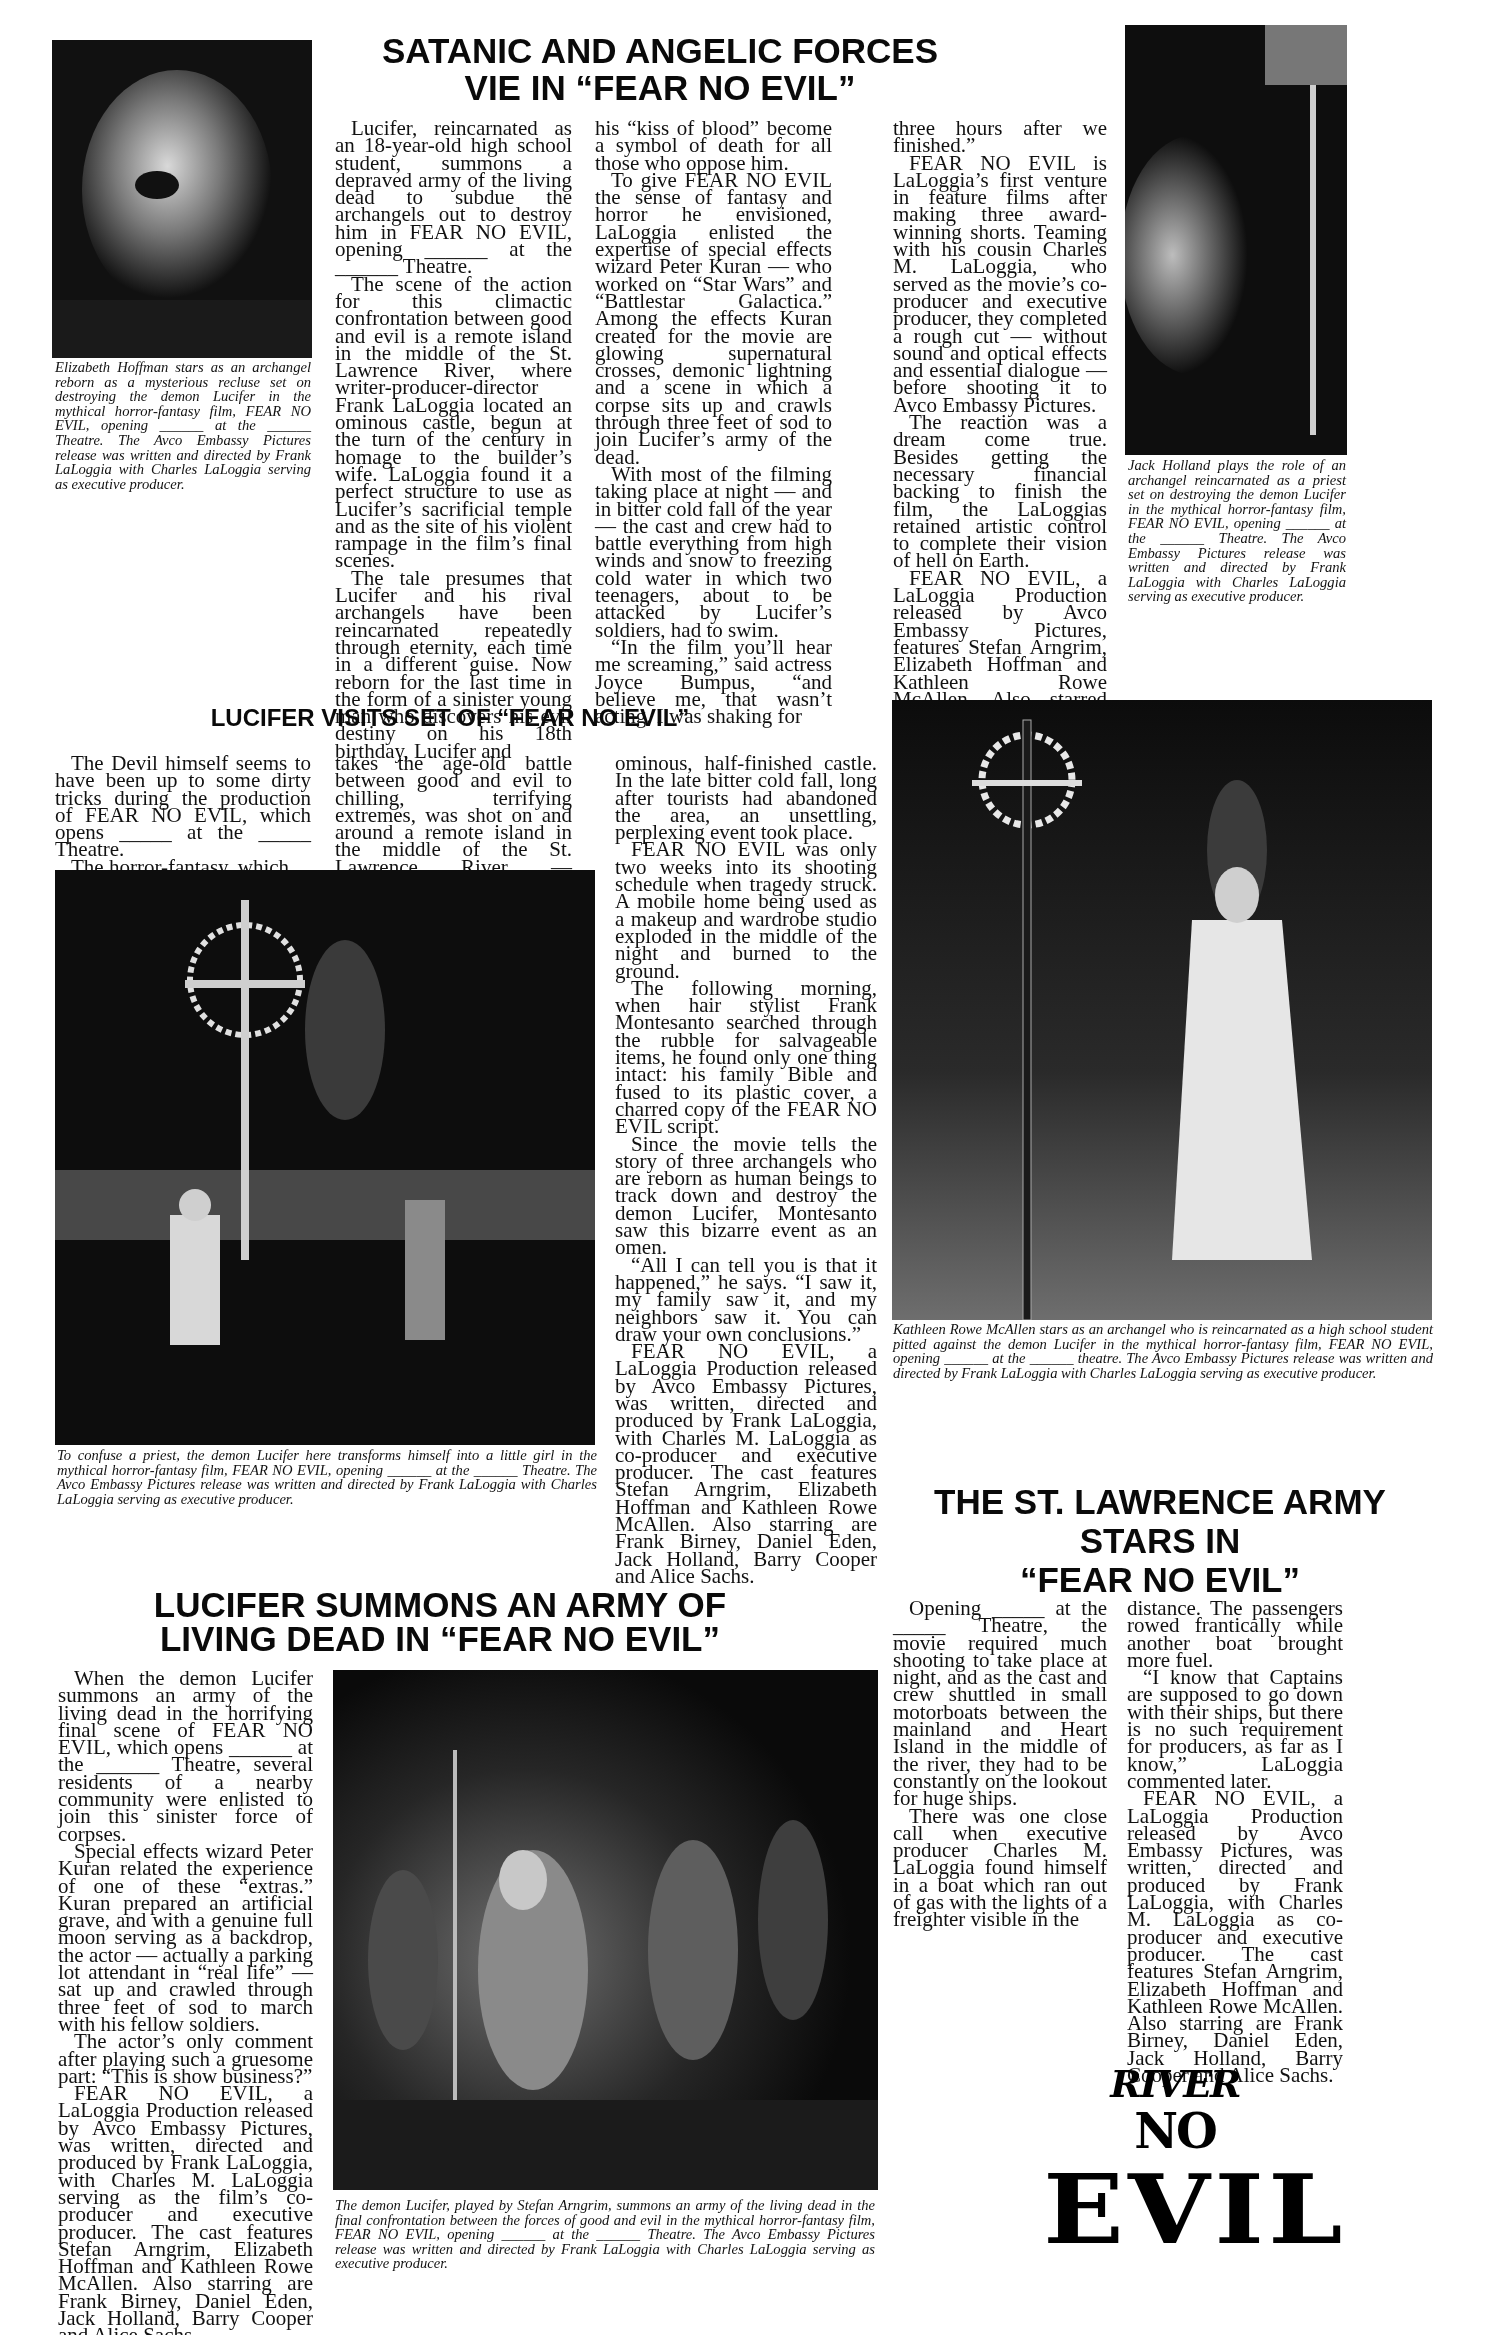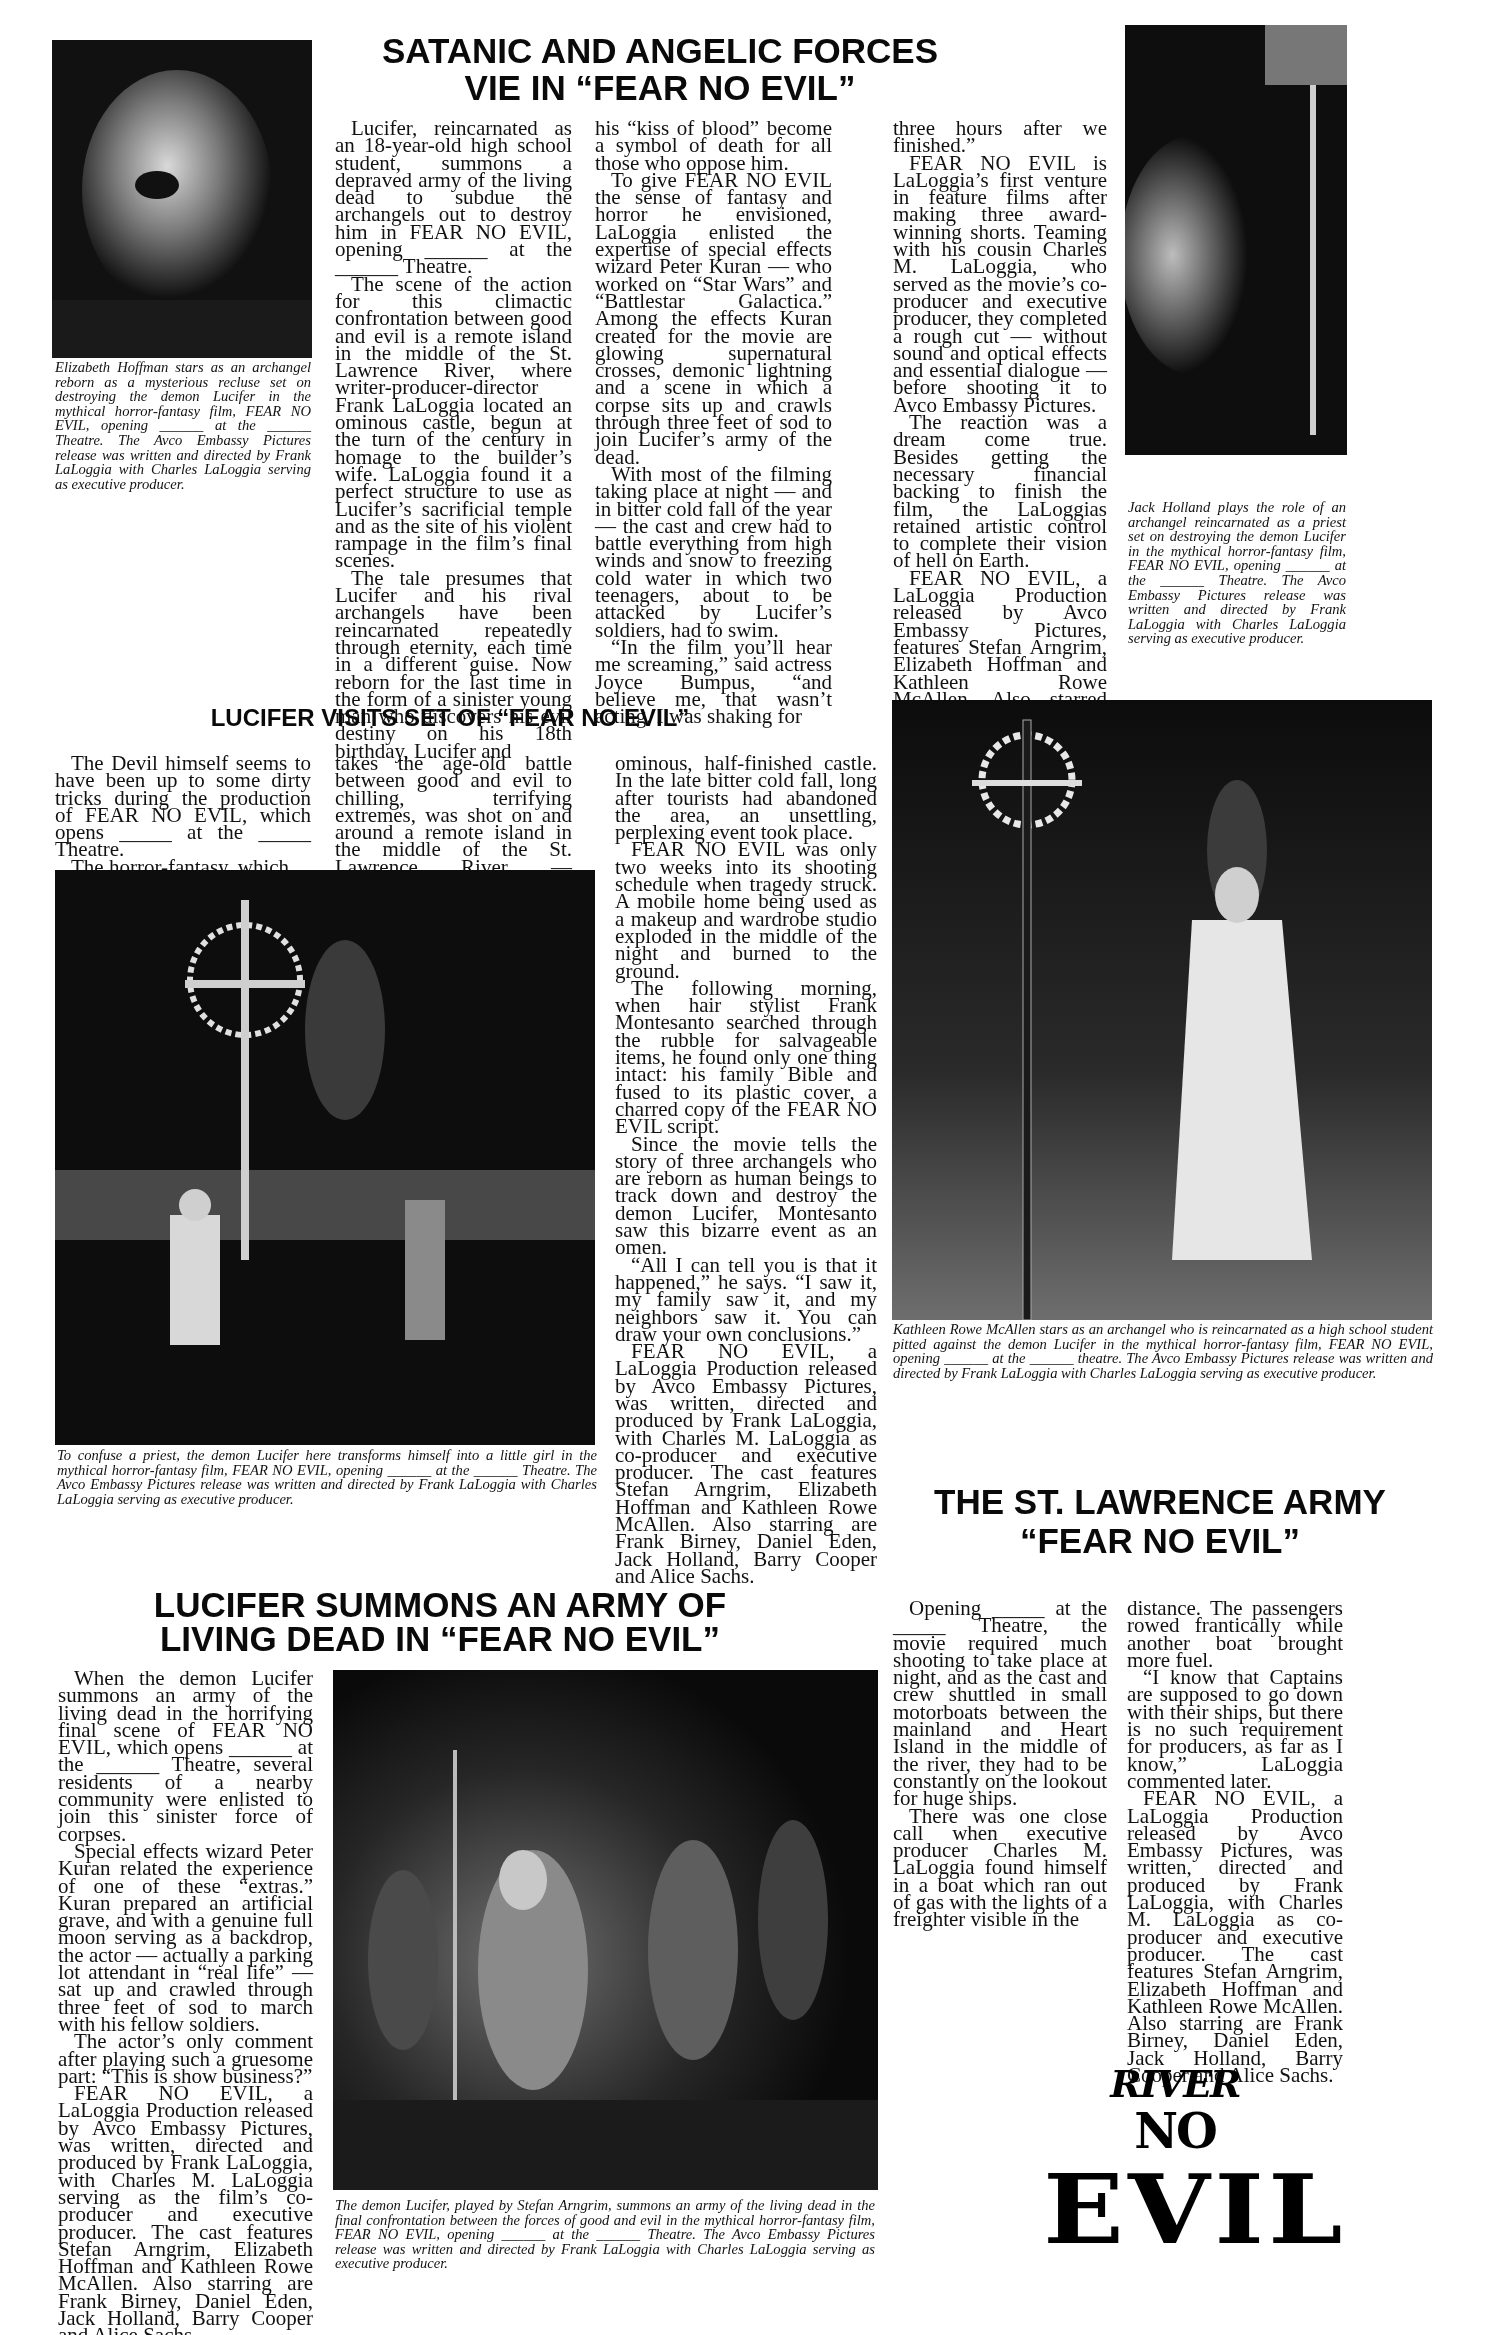--- a/index.html
+++ b/index.html
@@ -80,21 +80,21 @@
         <stop offset="0.6" stop-color="#555"></stop>
         <stop offset="1" stop-color="#0e0e0e"></stop>
       </radialGradient>
     </defs>
     <rect width="222" height="430" fill="#0e0e0e"></rect>
     <ellipse cx="70" cy="230" rx="75" ry="120" fill="url(#g2)"></ellipse>
     <rect x="185" y="60" width="6" height="350" fill="#cfcfcf"></rect>
     <rect x="140" y="0" width="82" height="60" fill="#777"></rect>
   </svg>
 </div>
-<div class="caption" style="left:1128px; top:458px; width:218px;margin-top:42px;">Jack Holland plays the role of an archangel reincarnated as a priest set on destroying the demon Lucifer in the mythical horror-fantasy film, FEAR NO EVIL, opening ______ at the ______ Theatre. The Avco Embassy Pictures release was written and directed by Frank LaLoggia with Charles LaLoggia serving as executive producer.</div>
+<div class="caption" style="left:1128px; top:458px; width:218px;">Jack Holland plays the role of an archangel reincarnated as a priest set on destroying the demon Lucifer in the mythical horror-fantasy film, FEAR NO EVIL, opening ______ at the ______ Theatre. The Avco Embassy Pictures release was written and directed by Frank LaLoggia with Charles LaLoggia serving as executive producer.</div>
 
 <div class="abs headline" style="left:40px; top:705px; width:820px; font-size:24px;">LUCIFER VISITS SET OF “FEAR NO EVIL”</div>
 
 <div class="col" style="left:55px; top:755px; width:256px;">
   <p>The Devil himself seems to have been up to some dirty tricks during the production of FEAR NO EVIL, which opens _____ at the _____ Theatre.</p>
   <p>The horror-fantasy, which</p>
 </div>
 <div class="col" style="left:335px; top:755px; width:237px;">
   <p style="text-indent:0">takes the age-old battle between good and evil to chilling, terrifying extremes, was shot on and around a remote island in the middle of the St. Lawrence River — complete with an</p>
 </div>
@@ -137,20 +137,21 @@
     <rect x="80" y="80" width="110" height="6" fill="#ddd"></rect>
     <ellipse cx="345" cy="150" rx="30" ry="70" fill="#3b3b3b"></ellipse>
     <path d="M 300 220 L 390 220 L 420 560 L 280 560 Z" fill="#e6e6e6"></path>
     <ellipse cx="345" cy="195" rx="22" ry="28" fill="#cfcfcf"></ellipse>
   </svg>
 </div>
 <div class="caption" style="left:893px; top:1322px; width:540px;">Kathleen Rowe McAllen stars as an archangel who is reincarnated as a high school student pitted against the demon Lucifer in the mythical horror-fantasy film, FEAR NO EVIL, opening ______ at the ______ theatre. The Avco Embassy Pictures release was written and directed by Frank LaLoggia with Charles LaLoggia serving as executive producer.</div>
 
 <div class="abs headline" style="left:900px; top:1482px; width:520px; font-size:35px; line-height:39px;">
   <div>THE ST. LAWRENCE ARMY</div>
+  <div>STARS IN</div>
   <div>“FEAR NO EVIL”</div>
 </div>
 
 <div class="col" style="left:893px; top:1600px; width:214px;">
   <p>Opening _____ at the _____ Theatre, the movie required much shooting to take place at night, and as the cast and crew shuttled in small motorboats between the mainland and Heart Island in the middle of the river, they had to be constantly on the lookout for huge ships.</p>
   <p>There was one close call when executive producer Charles M. LaLoggia found himself in a boat which ran out of gas with the lights of a freighter visible in the</p>
 </div>
 <div class="col" style="left:1127px; top:1600px; width:216px;">
   <p style="text-indent:0">distance. The passengers rowed frantically while another boat brought more fuel.</p>
   <p>“I know that Captains are supposed to go down with their ships, but there is no such requirement for producers, as far as I know,” LaLoggia commented later.</p>

